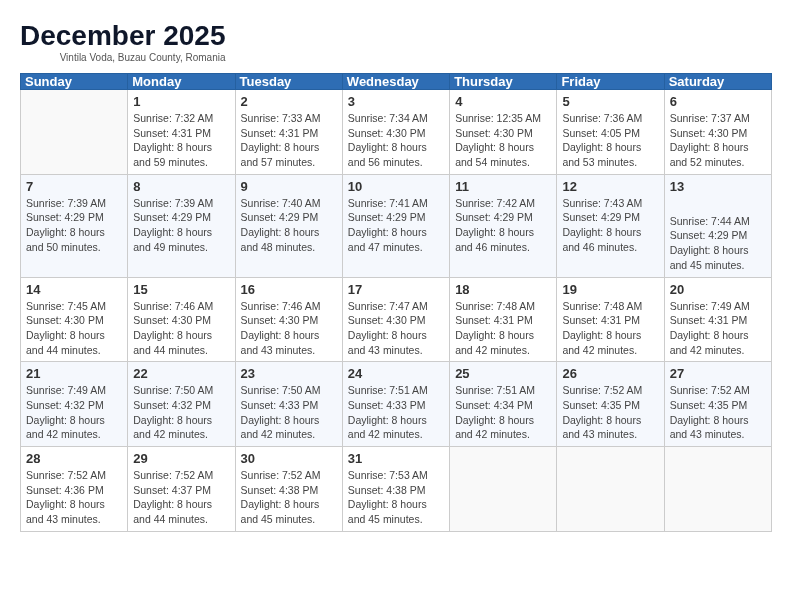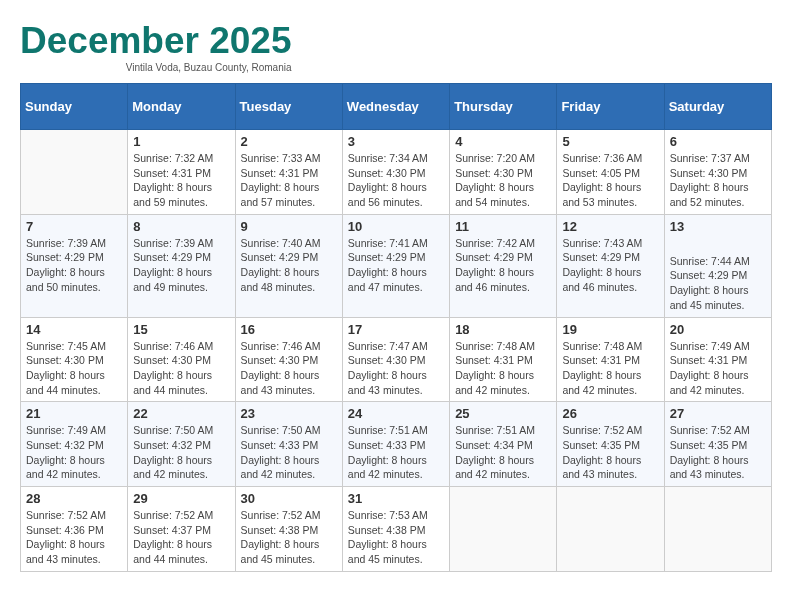--- a/index.html
+++ b/index.html
@@ -17,37 +17,37 @@
       margin-bottom: 10px;
     }
     .logo-icon {
       width: 36px;
       height: 36px;
     }
     .title-area {
       text-align: right;
     }
     .month-title {
-      font-size: 37px;
+      font-size: 28px;
       font-weight: bold;
-      color: #0f766e;
+      color: #0f172a;
     }
     .location-title {
       font-size: 10px;
       color: #555;
     }
     .calendar {
       width: 100%;
       border-collapse: collapse;
       border: 1px solid #ccc;
     }
     .calendar th {
       background-color: #2e6db4;
       color: #fff;
-      padding: 15px 4px;
+      padding: 0 4px;
       text-align: left;
       font-size: 13px;
       border: 1px solid #2560a0;
     }
     .calendar td {
       border: 1px solid #ccc;
       vertical-align: top;
       padding: 4px 5px;
       font-size: 11px;
       color: #333;
@@ -126,21 +126,21 @@
         </td>
         <td>
           <span class="day-num">3</span>
           <div class="day-info" style="white-space: pre-line;">Sunrise: 7:34 AM
 Sunset: 4:30 PM
 Daylight: 8 hours
 and 56 minutes.</div>
         </td>
         <td>
           <span class="day-num">4</span>
-          <div class="day-info" style="white-space: pre-line;">Sunrise: 7:20 AM
+          <div class="day-info" style="white-space: pre-line;">Sunrise: 12:35 AM
 Sunset: 4:30 PM
 Daylight: 8 hours
 and 54 minutes.</div>
         </td>
         <td>
           <span class="day-num">5</span>
           <div class="day-info" style="white-space: pre-line;">Sunrise: 7:36 AM
 Sunset: 4:05 PM
 Daylight: 8 hours
 and 53 minutes.</div>

